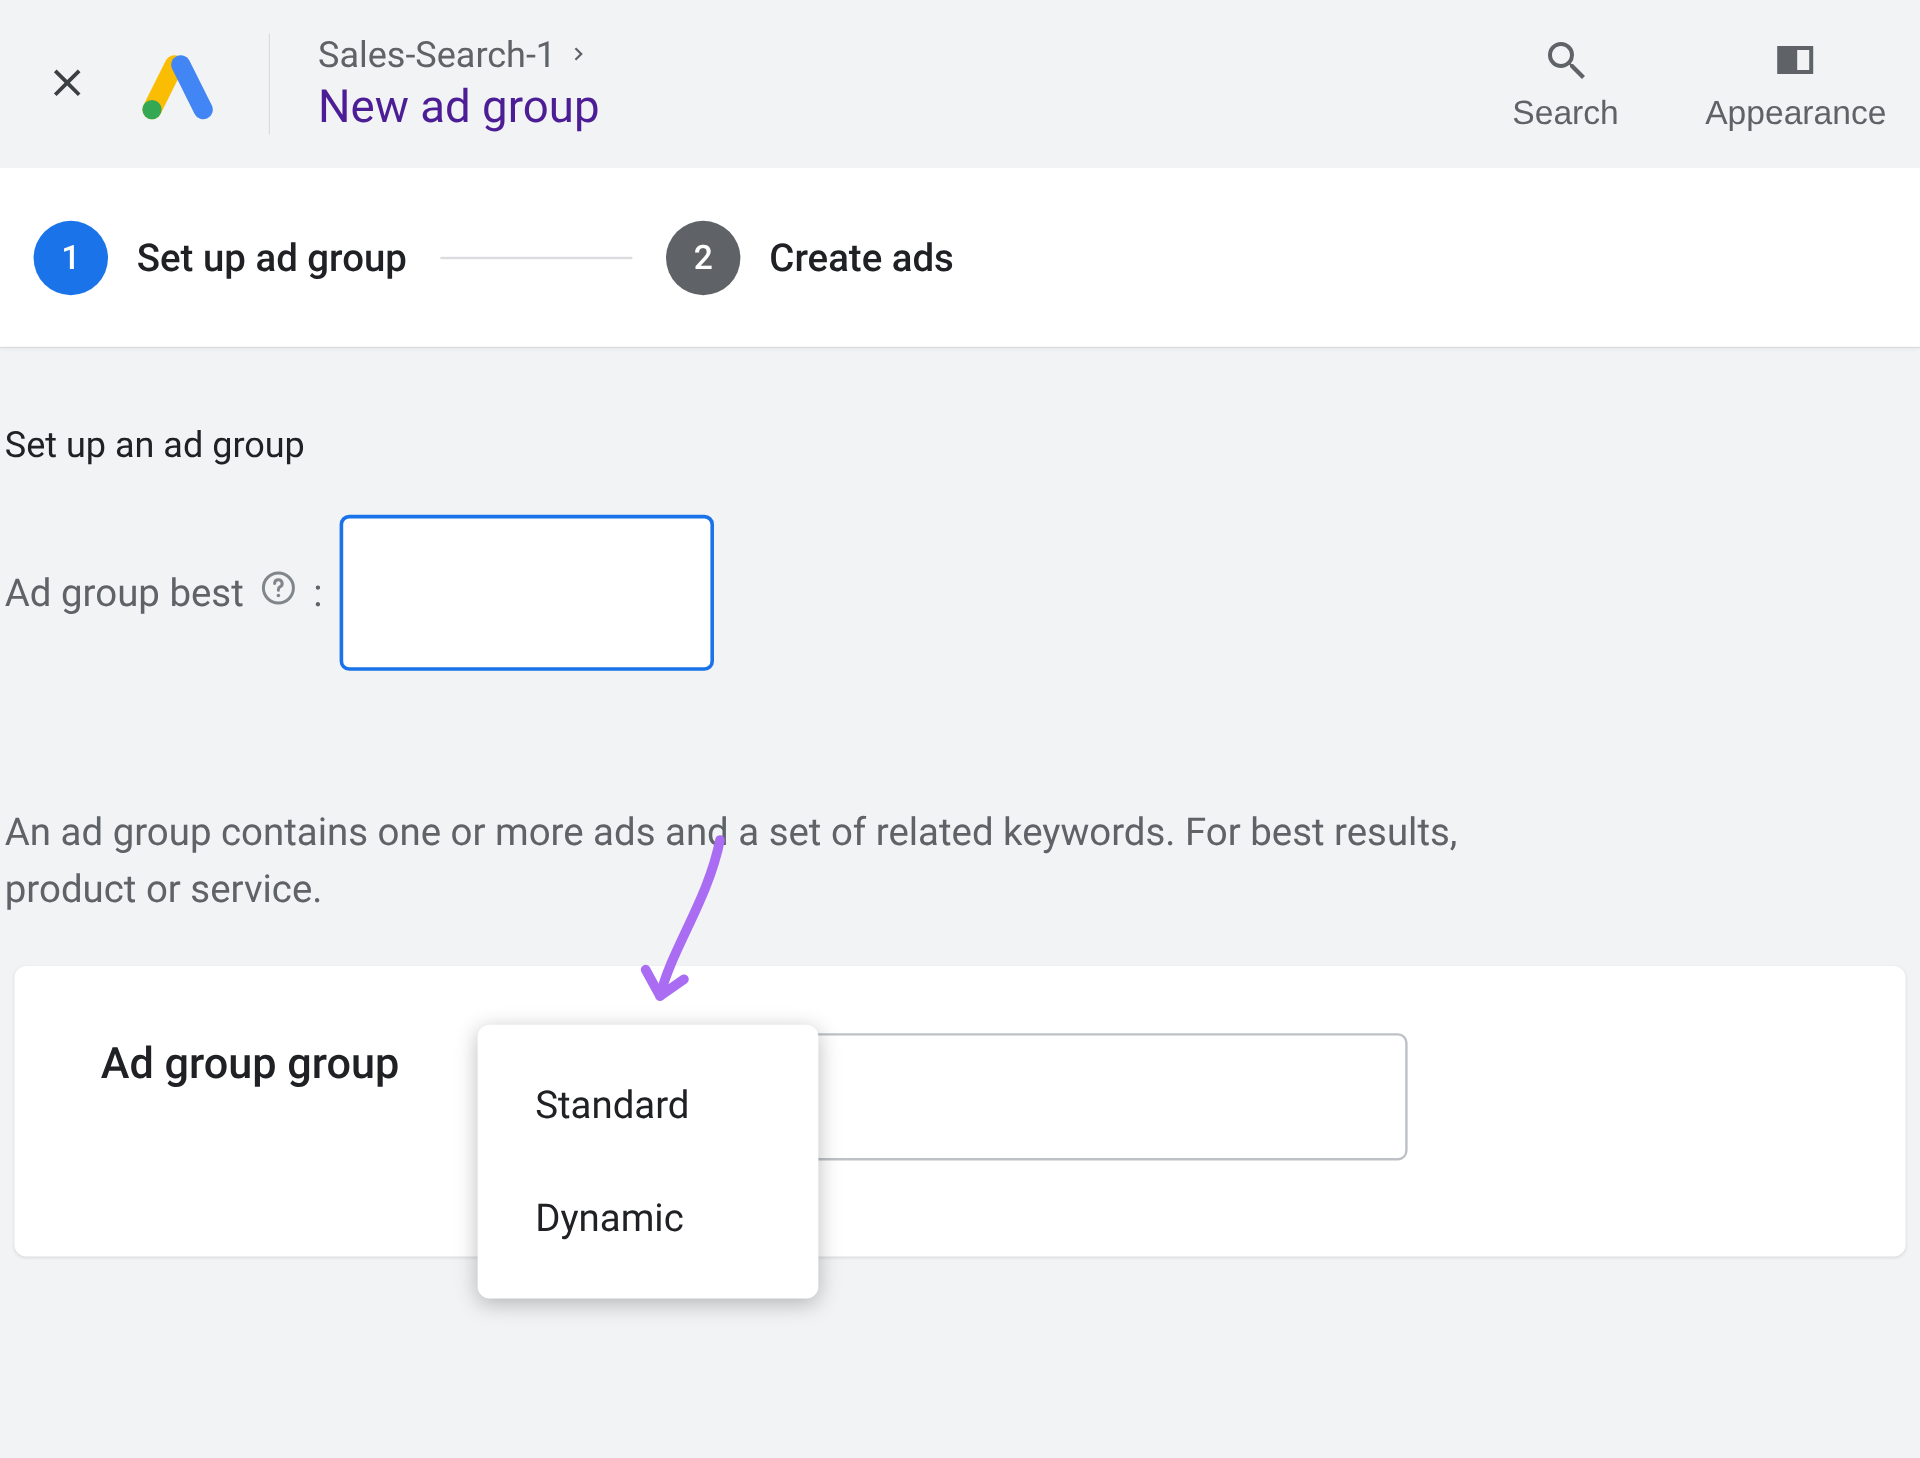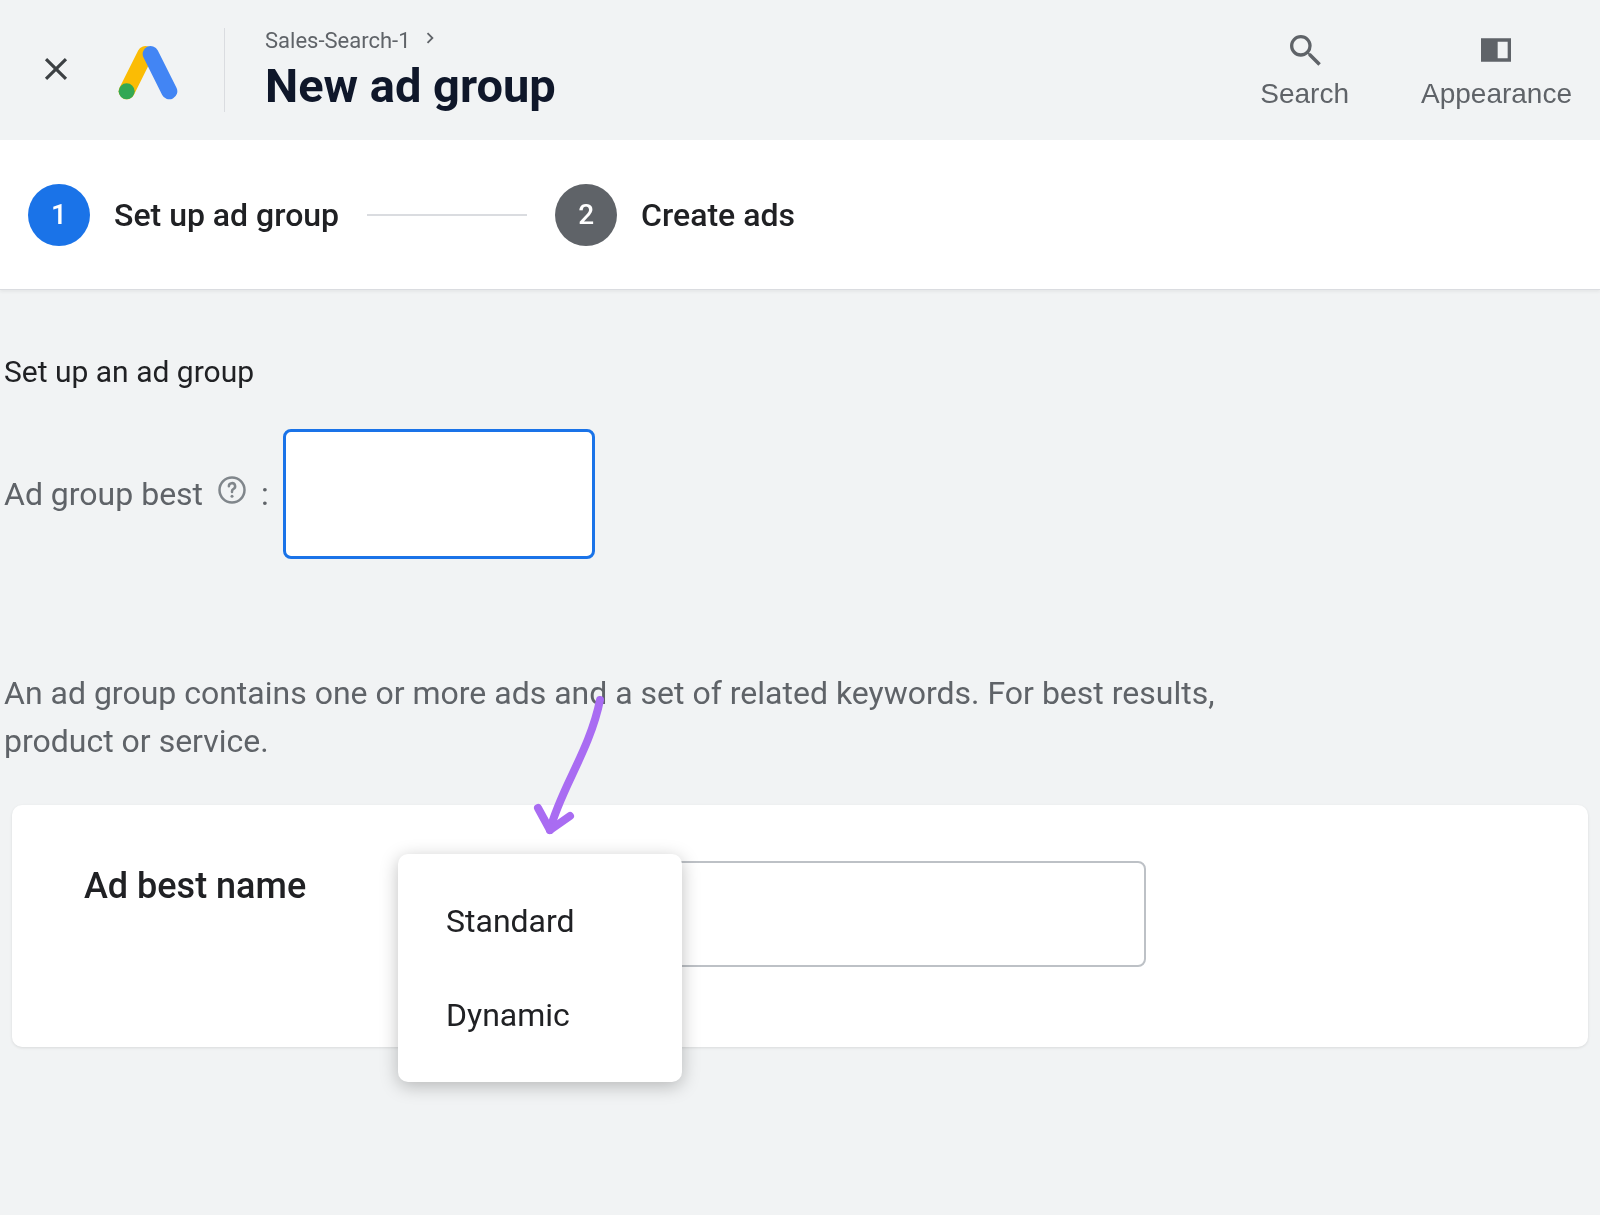--- a/index.html
+++ b/index.html
@@ -14,22 +14,22 @@
     padding: 0 28px;
     gap: 28px;
   }
   .close-btn {
     background: none; border: none; cursor: pointer;
     width: 56px; height: 56px; display: flex; align-items: center; justify-content: center;
   }
   .logo { width: 72px; height: 72px; display:flex; align-items:center; justify-content:center; }
   .vline { width: 1px; height: 84px; background: #dadce0; margin: 0 12px; }
   .breadcrumb-col { display: flex; flex-direction: column; gap: 4px; }
-  .bc-top { display: flex; align-items: center; gap: 8px; color: #5f6368; font-size: 22px; }
-  .bc-bottom { font-size: 47px; font-weight: 700; color: #0f172a; }
+  .bc-top { display: flex; align-items: center; gap: 8px; color: #5f6368; font-size: 30px; }
+  .bc-bottom { font-size: 38px; font-weight: 400; color: #4c1d95; }
   .header-spacer { flex: 1; }
   .header-actions { display: flex; gap: 72px; }
   .header-action {
     display: flex; flex-direction: column; align-items: center; gap: 8px;
     background: none; border: none; cursor: pointer; color: #5f6368;
     font-size: 28px; font-weight: 500;
   }
   .header-action .icon-slot { height: 40px; display:flex; align-items:center; justify-content:center; }
 
   
@@ -205,17 +205,17 @@
     <path d="M70 10 C 60 60, 30 100, 20 140" stroke="#a96cf2" stroke-width="8" fill="none" stroke-linecap="round"></path>
     <path d="M20 140 L8 118 M20 140 L40 126" stroke="#a96cf2" stroke-width="8" fill="none" stroke-linecap="round"></path>
   </svg>
 
   <div class="desc-text">
     <span>An ad group contains one or more ads and a set of related keywords. For best results,</span><br>
     <span>product or service.</span>
   </div>
 
   <div class="card">
-    <div class="card-label">Ad best name</div>
+    <div class="card-label">Ad group group</div>
     <input class="text-input" type="text" value="Ad group 3" style="">
   </div>
 
 </div>
 
 </body></html>

